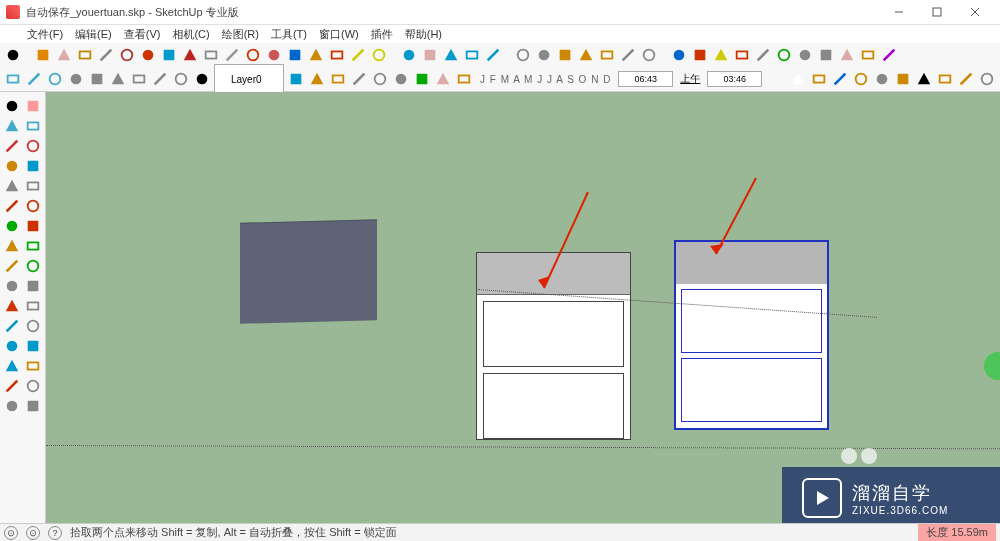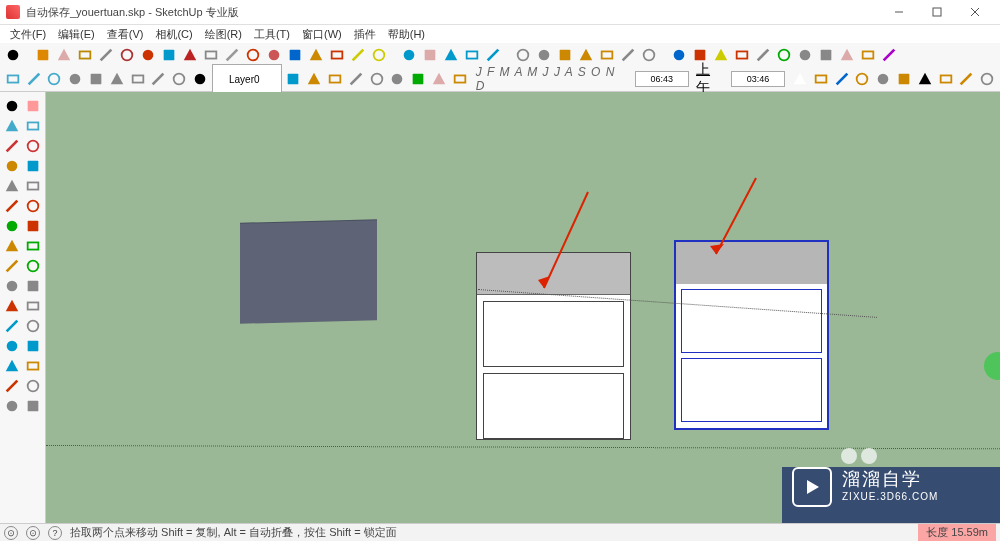--- a/index.html
+++ b/index.html
@@ -7,21 +7,21 @@
   
   
   .title-bar { height: 22px; background: #fff; display: flex; align-items: center; padding: 12px 6px; border-bottom: 1px solid #e0e0e0; }
   .title-icon { width: 14px; height: 14px; background: linear-gradient(45deg,#d33,#f66); border-radius: 2px; margin-right: 6px; }
   .title-text { color: #444; flex: 0 0 auto; }
   .title-spacer { flex: 1; }
   .win-btn { width: 38px; height: 20px; display: flex; align-items: center; justify-content: center; color: #555; }
   .win-btn svg { width: 10px; height: 10px; }
   
   
-  .menu-bar { height: 18px; display: flex; align-items: center; padding: 0 4px; background: #fff; }
+  .menu-bar { height: 18px; display: flex; align-items: center; padding: 0 21px; background: #fff; }
   .menu-item { padding: 2px 6px; color: #333; }
   
   
   .toolbars { display: flex; flex-direction: column; background: #f7f7f7; border-bottom: 1px solid #ccc; }
   .toolbar-row { height: 24px; display: flex; align-items: center; padding: 2px 4px; gap: 3px; }
   .tool-btn { width: 18px; height: 18px; display: flex; align-items: center; justify-content: center; border-radius: 2px; position: relative; }
   .layer-select { width: 70px; height: 30px; border: 1px solid #aaa; font-size: 10px; display: flex; align-items: center; padding: 0 16px; background: #fff; }
   .time-box { width: 55px; height: 16px; border: 1px solid #aaa; font-size: 9px; display: flex; align-items: center; justify-content: center; background: #fff; }
   .sep { width: 6px; }
   
@@ -43,21 +43,21 @@
   .shape3-row { height: 64px; margin: 5px; border: 1px solid #2030c0; background: #fff; }
   
   .arrow-red { position: absolute; }
   .dotted-line { position: absolute; border-top: 1px dotted #555; transform-origin: left; }
   
   .bottom-ellipse { position: absolute; left: 795px; top: 356px; width: 40px; height: 18px; }
   .bottom-ellipse::before, .bottom-ellipse::after { content: ""; position: absolute; width: 16px; height: 16px; background: #dfe8df; border-radius: 50%; }
   .bottom-ellipse::after { left: 20px; }
   
   
-  .watermark { position: absolute; right: 0; bottom: 24px; width: 218px; height: 62px; background: rgba(20,40,100,0.75); display: flex; padding: 0 10px; gap: 10px; color: #fff; }
+  .watermark { position: absolute; right: 0; bottom: 24px; width: 218px; height: 62px; background: rgba(20,40,100,0.75); display: flex; align-items: center; padding: 0 20px; gap: 10px; color: #fff; }
   .wm-logo { width: 40px; height: 40px; border: 2px solid #fff; border-radius: 6px; display: flex; align-items: center; justify-content: center; }
   .wm-text { display: flex; flex-direction: column; }
   .wm-big { font-size: 18px; font-weight: 500; letter-spacing: 2px; }
   .wm-small { font-size: 10px; letter-spacing: 1px; }
   
   
   .edge-tab { position: absolute; right: -12px; top: 260px; width: 28px; height: 28px; background: #4ec45a; border-radius: 50%; }
   
   
   .status-bar { position: absolute; bottom: 0; left: 0; right: 0; height: 18px; background: #f3f3f3; border-top: 1px solid #ccc; display: flex; align-items: center; font-size: 11px; color: #444; padding: 0 4px; gap: 8px; }
@@ -403,23 +403,23 @@
       <div class="tool-btn">
         <svg width="16" height="16" viewBox="0 0 18 18">
           <polygon points="9,2 16,15 2,15" fill="#daa"></polygon>
         </svg>
       </div>
       <div class="tool-btn">
         <svg width="16" height="16" viewBox="0 0 18 18">
           <rect x="3" y="5" width="12" height="8" fill="none" stroke="#c80" stroke-width="2"></rect>
         </svg>
       </div>
-      <div style="font-size: 12px; color: rgb(102, 102, 102); letter-spacing: 1px; padding: 0px 4px; font-style: italic;">J F M A M J J A S O N D</div>
+      <div style="font-size: 10px; color: rgb(102, 102, 102); letter-spacing: 1px; padding: 0px 4px;">J F M A M J J A S O N D</div>
       <div class="time-box">06:43</div>
-      <div style="font-size: 14px; padding: 0px 4px; text-decoration: underline;">上午</div>
+      <div style="font-size: 10px; padding: 0px 4px; text-decoration: underline;">上午</div>
       <div class="time-box">03:46</div>
       <div style="flex: 1 1 0%;"></div>
       <div class="tool-btn">
         <svg width="16" height="16" viewBox="0 0 18 18">
           <polygon points="9,2 16,15 2,15" fill="#fff"></polygon>
         </svg>
       </div>
       <div class="tool-btn">
         <svg width="16" height="16" viewBox="0 0 18 18">
           <rect x="3" y="5" width="12" height="8" fill="none" stroke="#c80" stroke-width="2"></rect>

